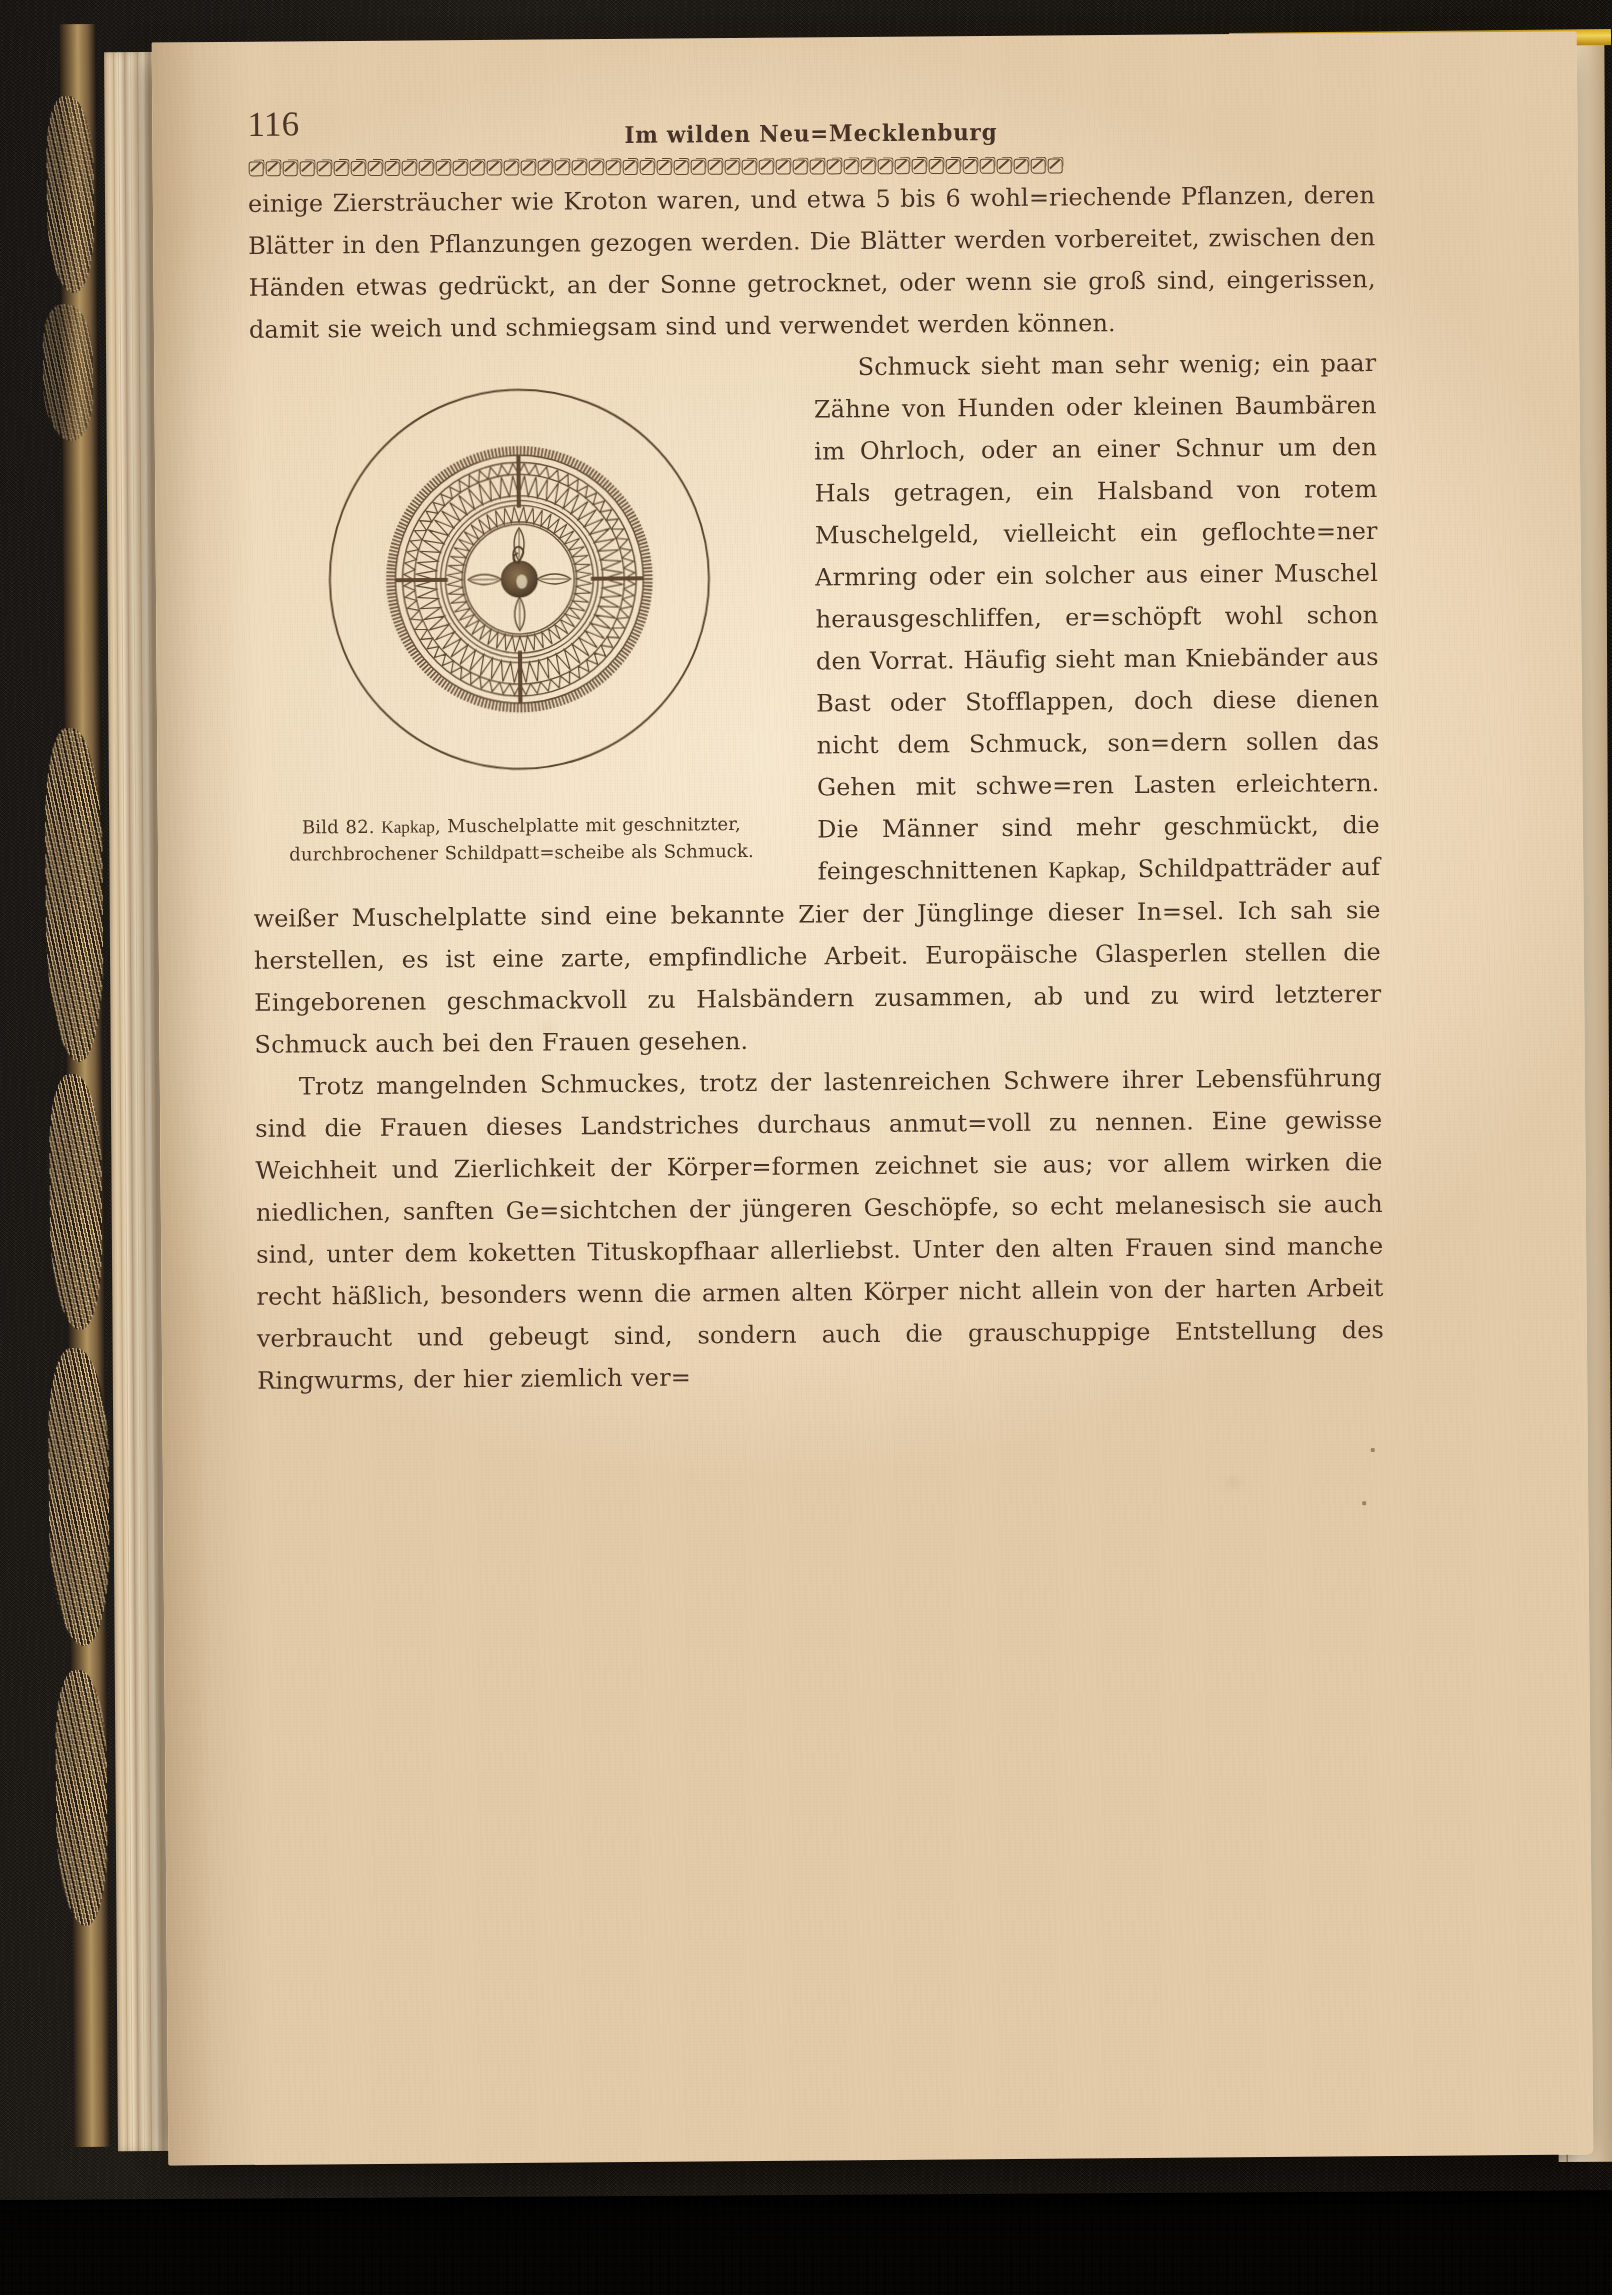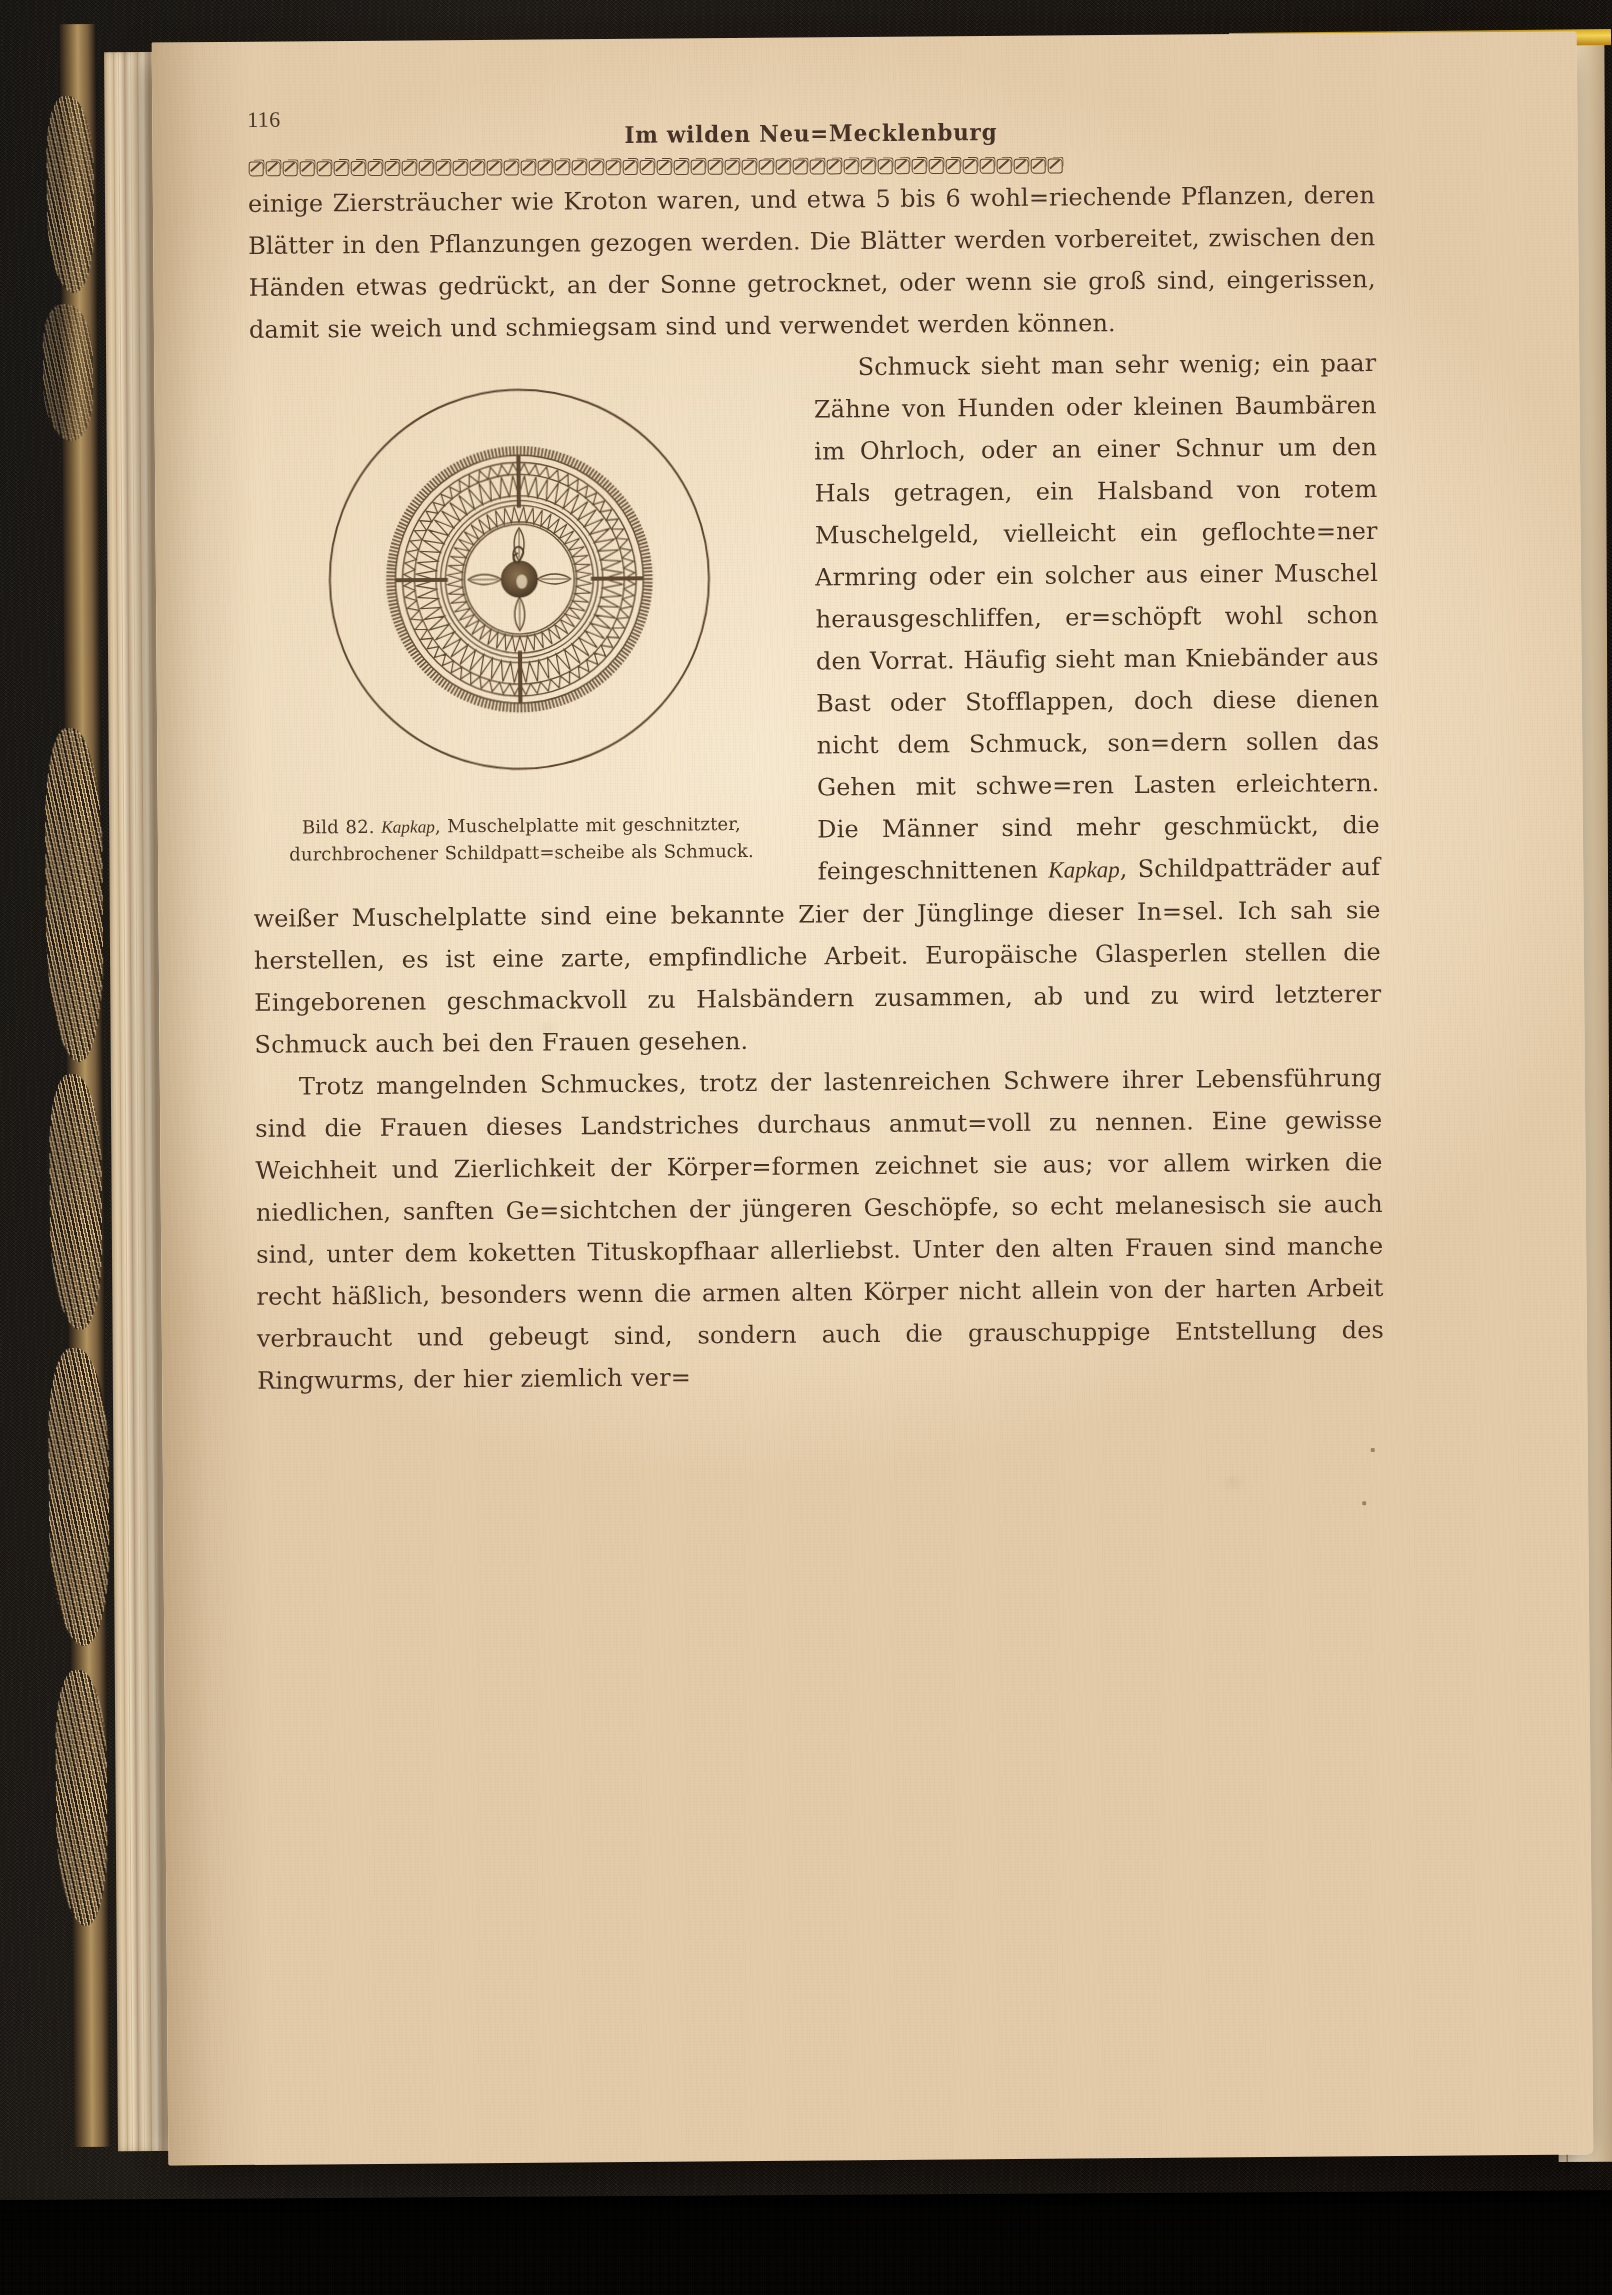--- a/index.html
+++ b/index.html
@@ -136,23 +136,23 @@
   #typeblock{
     position:absolute;left:95px;top:72px;width:1127px;
     color:#4a3526;
   }
 
   
   .runhead{
     position:relative;height:37px;display:flex;align-items:flex-end;
   }
   .folio{
-    position:absolute;left:0;bottom:18px;
+    position:absolute;left:0;bottom:6px;
     font-family:"Liberation Serif", serif;
-    font-size:22px;letter-spacing:0.3px;color:#4b3627;
+    font-size:35px;letter-spacing:0.3px;color:#4b3627;
   }
   .headtitle{
     width:100%;text-align:center;
     font-family:"DejaVu Serif", serif;
     font-size:23px;font-weight:700;letter-spacing:0.9px;
     color:#473227;
     transform:scaleX(.93);
   }
   
   .ornrule{
@@ -183,21 +183,21 @@
     font-family:"DejaVu Serif", serif;
     font-size:24px;
     line-height:42px;
     text-align:justify;
     color:#463124;
     letter-spacing:0.1px;
     word-spacing:0.6px;
   }
   .body p{margin:0;}
   .body p.ind{text-indent:44px;}
-  .lat{font-family:"Liberation Serif", serif;font-style:italic;font-size:23px;letter-spacing:0;}
+  .lat{font-family:"Liberation Serif", serif;font-size:23px;letter-spacing:0;}
 
   
   .figwrap{
     float:left;width:537px;margin:3.6px 27.4px 1.2px 0;
     shape-outside:margin-box;
   }
   .figure{
     position:relative;width:537px;height:459px;
   }
   .fig svg{display:block;}

